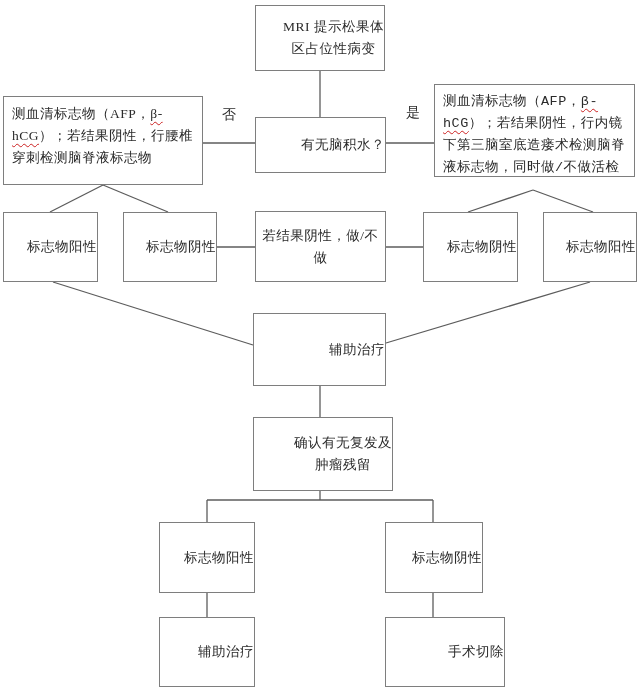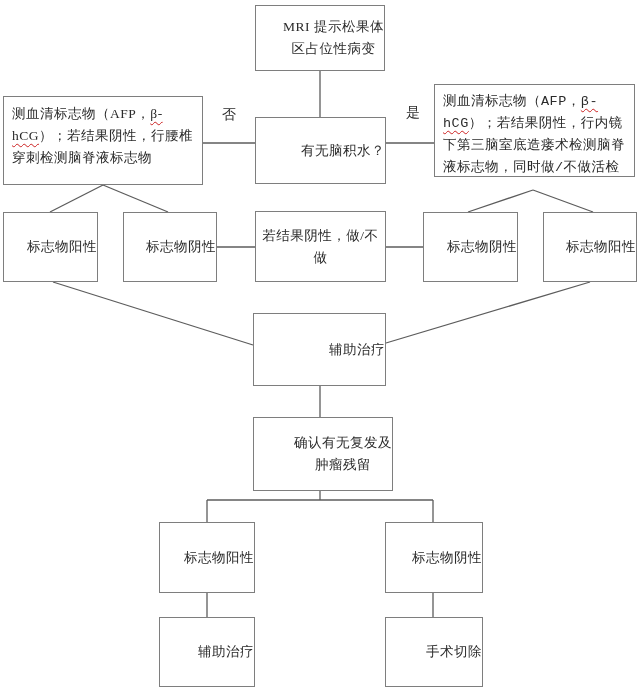--- a/index.html
+++ b/index.html
@@ -97,21 +97,21 @@
     <line x1="433" y1="593" x2="433" y2="617"></line>
   </svg>
 
   <div class="box" style="left:255px; top:5px; width:130px; height:66px;">
     <div class="stack">
       <span>MRI 提示松果体</span>
       <span>区占位性病变</span>
     </div>
   </div>
 
-  <div class="box" style="left:255px; top:117px; width:131px; height:67px;">
+  <div class="box" style="left:255px; top:117px; width:131px; height:56px;">
     <span>有无脑积水？</span>
   </div>
 
   <div class="edge-label" style="left:222px; top:106px;">否</div>
   <div class="edge-label" style="left:406px; top:104px;">是</div>
 
   <div class="box text-left" style="left:3px; top:96px; width:200px; height:89px;">
     <div>
       <span>测血清标志物（AFP，</span><span class="squiggle">β-hCG</span><span>）；若结果阴性，行腰椎穿刺检测脑脊液标志物</span>
     </div>
@@ -161,17 +161,17 @@
   </div>
 
   <div class="box" style="left:385px; top:522px; width:98px; height:71px;">
     <span>标志物阴性</span>
   </div>
 
   <div class="box" style="left:159px; top:617px; width:96px; height:70px;">
     <span>辅助治疗</span>
   </div>
 
-  <div class="box" style="left:385px; top:617px; width:98px; height:70px;">
+  <div class="box" style="left:385px; top:617px; width:120px; height:70px;">
     <span>手术切除</span>
   </div>
 
 </div>
 
 </body></html>

